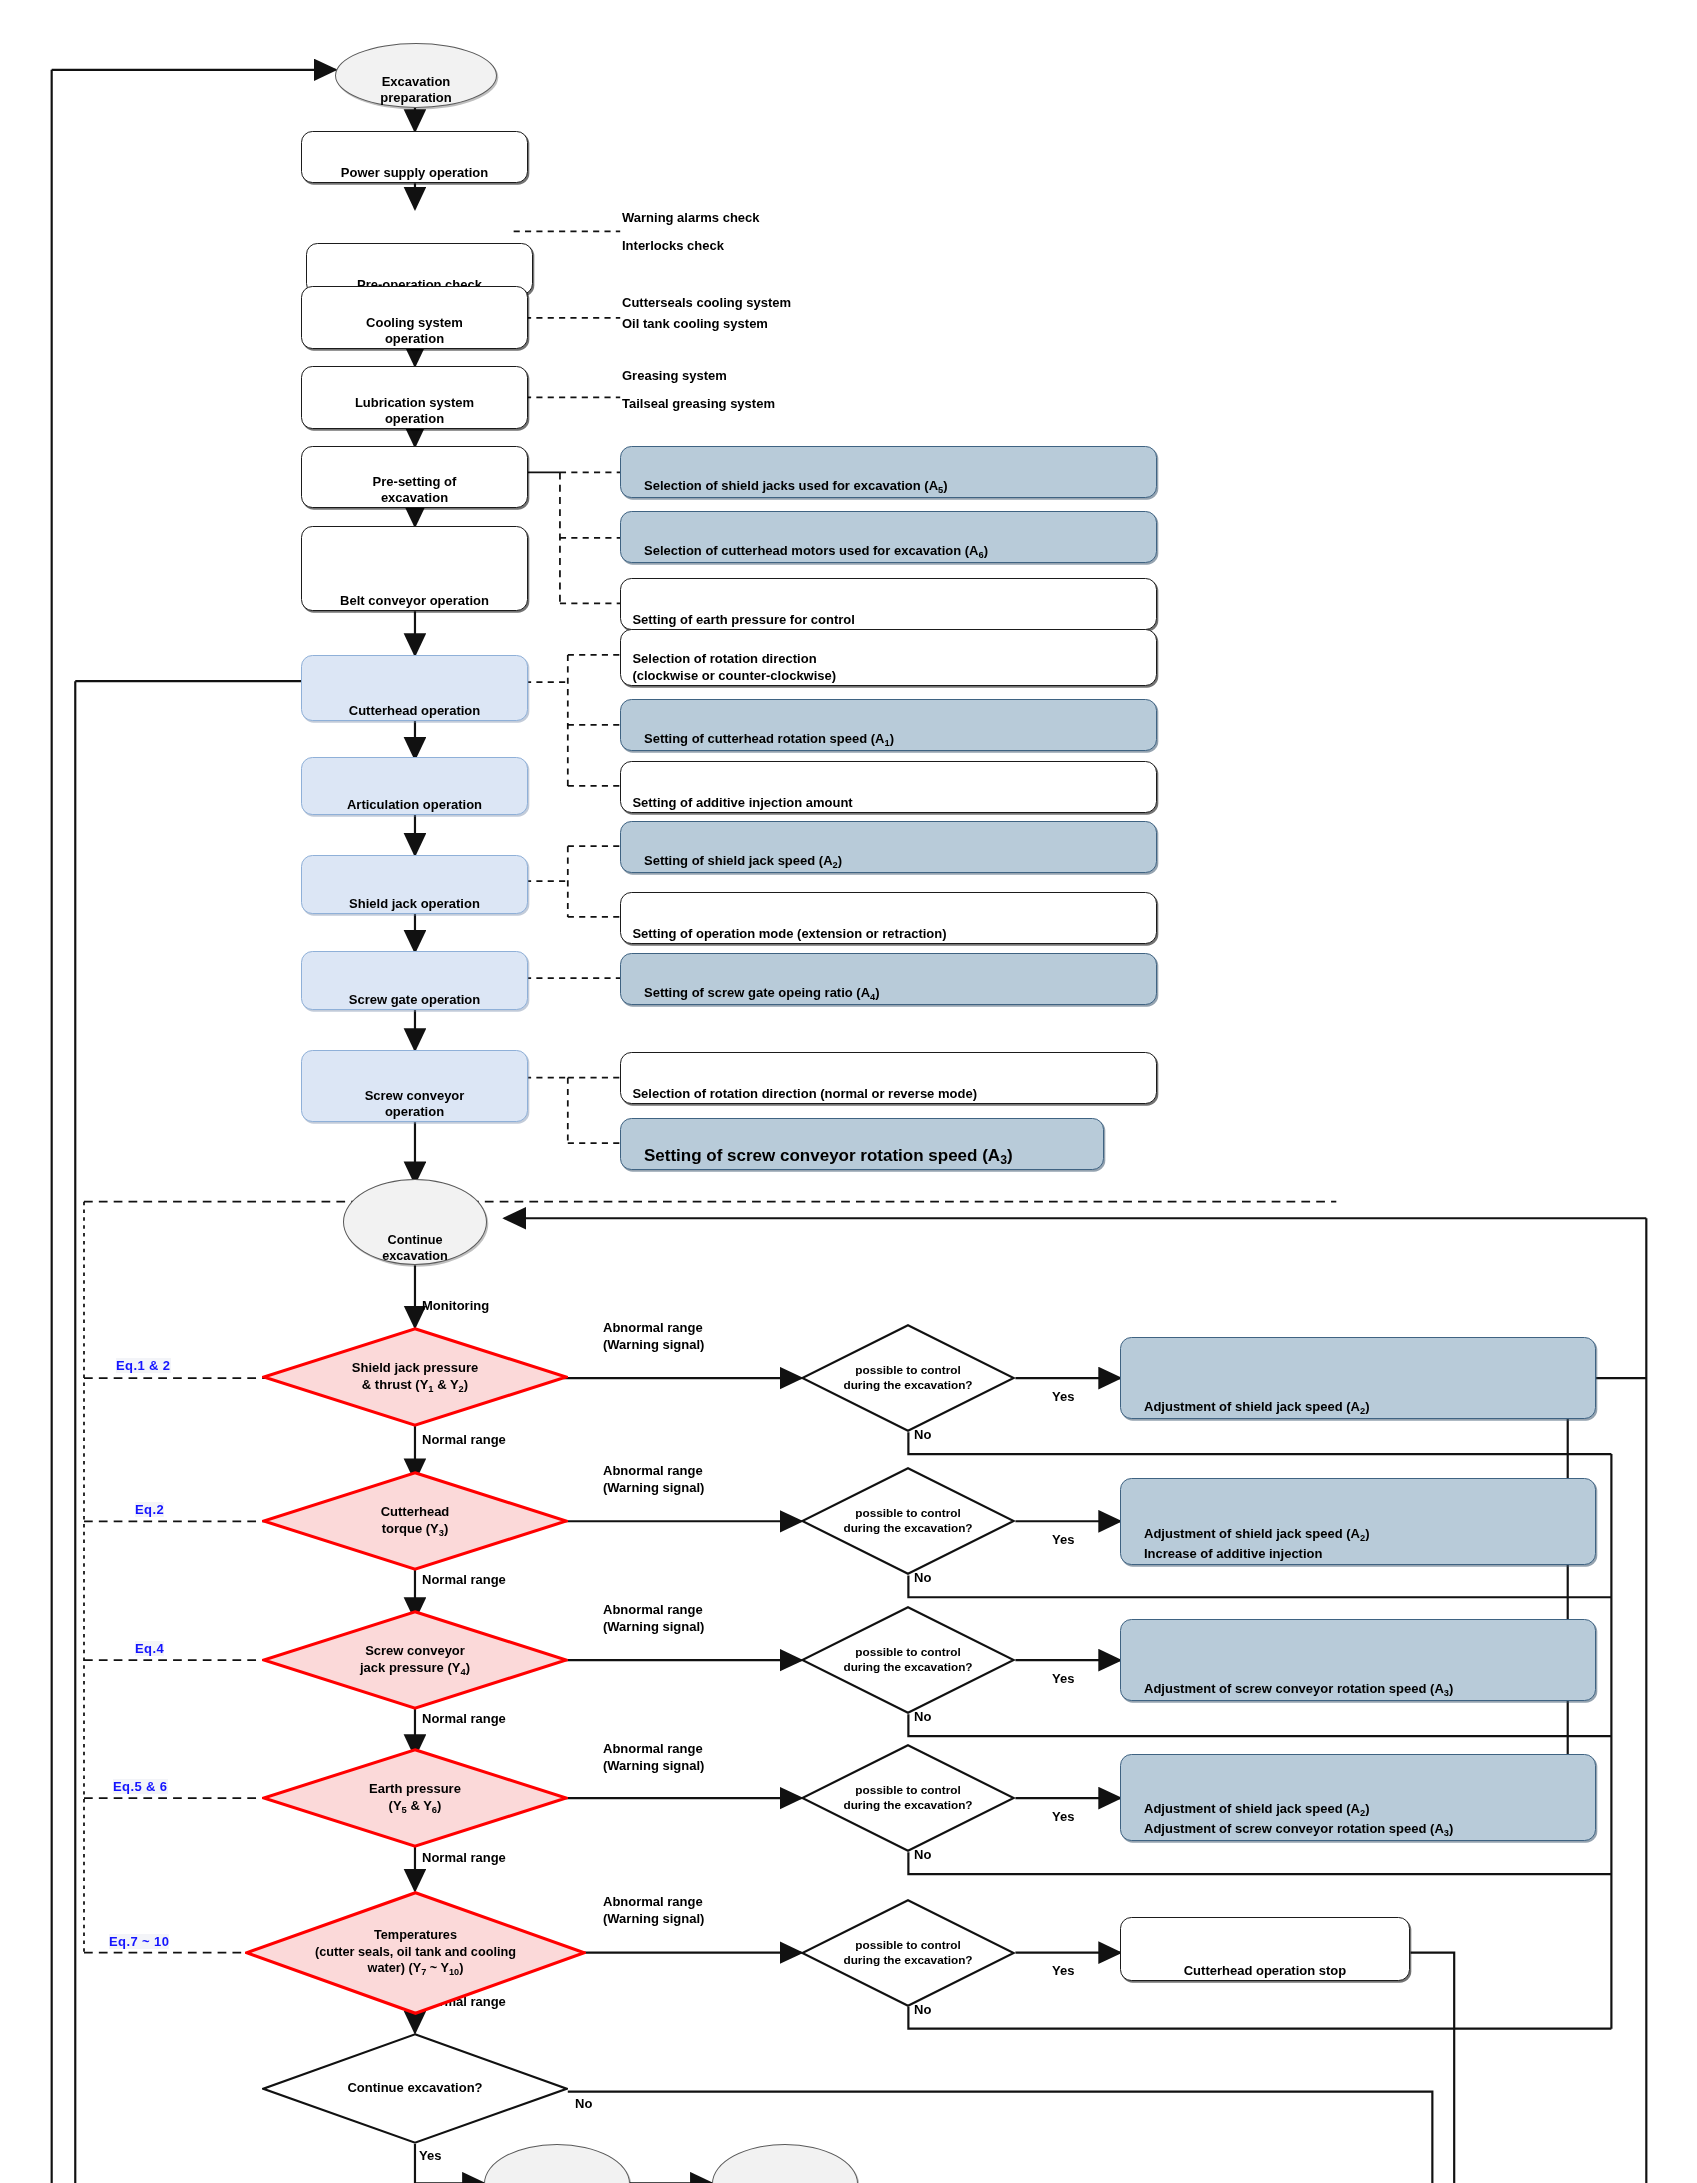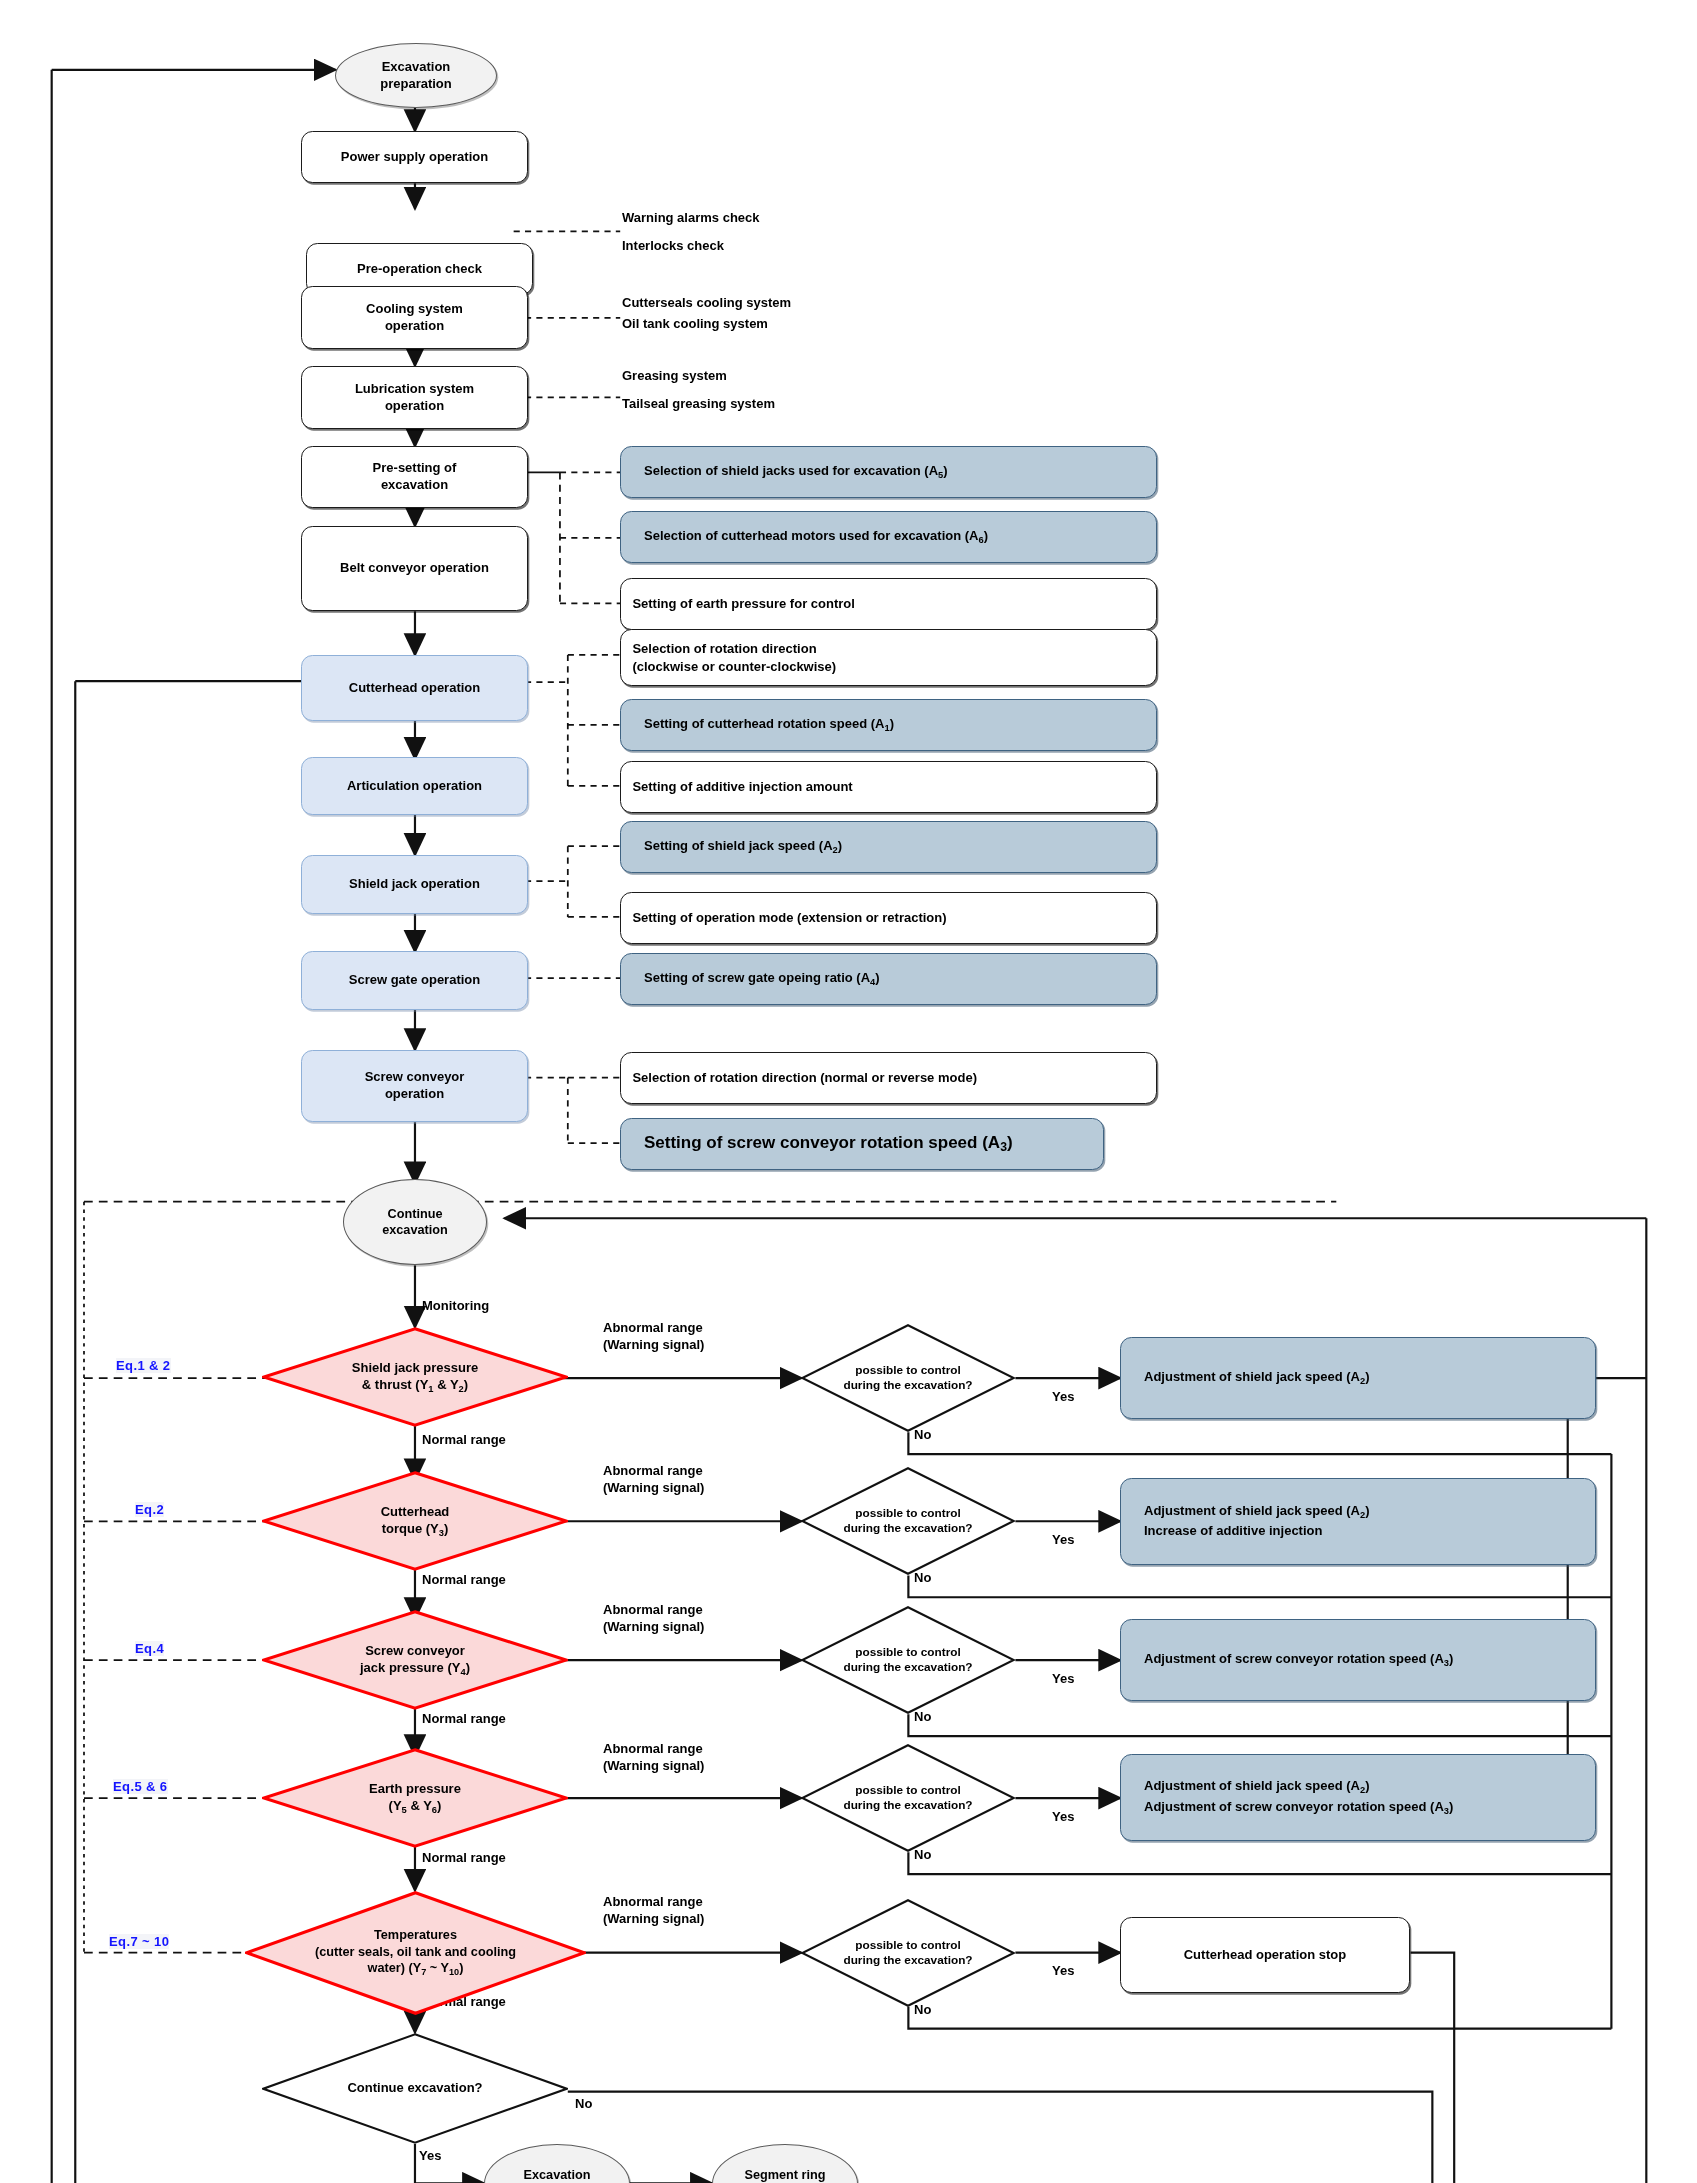--- a/index.html
+++ b/index.html
@@ -1,20 +1,20 @@
 <!DOCTYPE html>
 <html style="font-size:7px"><head>
 <meta charset="utf-8">
 <style>
   html,body{margin:0;padding:0;background:#ffffff;}
   body{font-family:"Liberation Sans", sans-serif;}
   #page{position:relative;width:1698px;height:2464px;background:#fff;overflow:hidden;}
   svg#wires{position:absolute;left:0;top:0;width:1698px;height:2464px;pointer-events:none;}
 
-  .node{position:absolute;box-sizing:border-box;display:flex;align-items:center;justify-content:center;
+  .node{position:absolute;box-sizing:border-box;display:flex;align-items:flex-end;justify-content:center;
         text-align:center;line-height:1.28;color:#000;font-weight:600;}
   .rbox{border:1.3px solid #1b1b1b;border-radius:11.4px;background:#fff;
         box-shadow:1.3px 1.7px 0 rgba(0,0,0,.55);}
   .opbox{border:1.3px solid #8fb0d8;border-radius:11.4px;background:#dce6f5;
          box-shadow:1.3px 1.7px 0 rgba(120,140,170,.45);}
   .slate{border:1.3px solid #3f6382;border-radius:11.4px;background:#b8cbd9;
          box-shadow:1.3px 1.7px 0 rgba(60,85,110,.55);justify-content:flex-start;text-align:left;padding-left:23px;}
   .plain{border:1.3px solid #1b1b1b;border-radius:11.4px;background:#fff;
          box-shadow:1.3px 1.7px 0 rgba(0,0,0,.55);justify-content:flex-start;text-align:left;padding-left:11.4px;}
   .oval{border:1.3px solid #5a5a5a;border-radius:50%;background:#f2f2f2;
@@ -435,21 +435,21 @@
     </span>
   </div>
 
   <div class="node slate" style="left:1120px;top:1754px;width:476px;height:87px;font-size:13px;">
     <span style="display:block;line-height:1.45;">
       <span>Adjustment of shield jack speed (A</span><sub>2</sub><span>)</span><br>
       <span>Adjustment of screw conveyor rotation speed (A</span><sub>3</sub><span>)</span>
     </span>
   </div>
 
-  <div class="node rbox" style="left:1120px;top:1917px;width:290px;height:76px;font-size:13px;">
+  <div class="node rbox" style="left:1120px;top:1917px;width:290px;height:64px;font-size:13px;">
     <span>Cutterhead operation stop</span>
   </div>
 
   <div class="dia" style="left:262px;top:2033px;width:306px;height:111px;">
     <svg viewBox="0 0 700 255" preserveAspectRatio="none">
       <polygon points="350,3 697,128 350,252 3,128" fill="#ffffff" stroke="#111111" stroke-width="5"></polygon>
     </svg>
     <div class="dlabel" style="font-size:13px;">Continue excavation?</div>
   </div>
 

